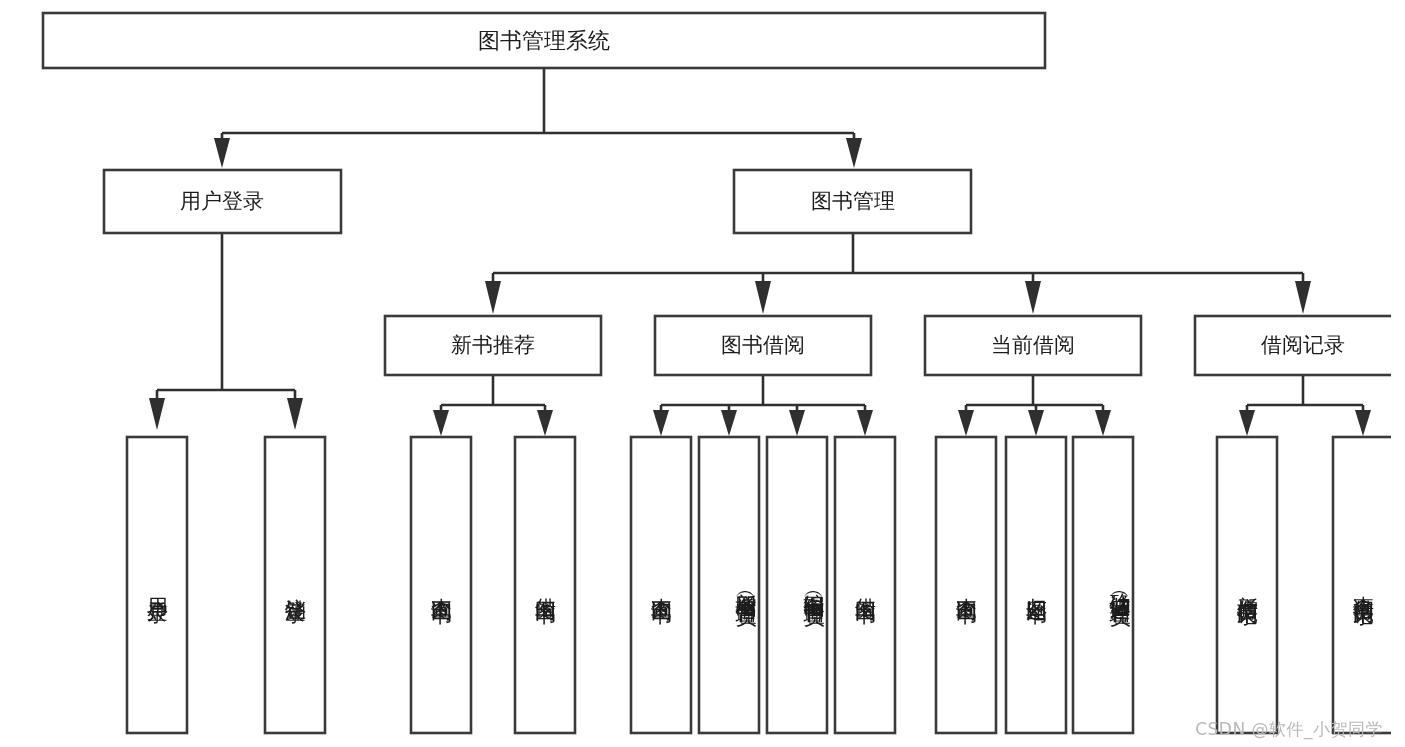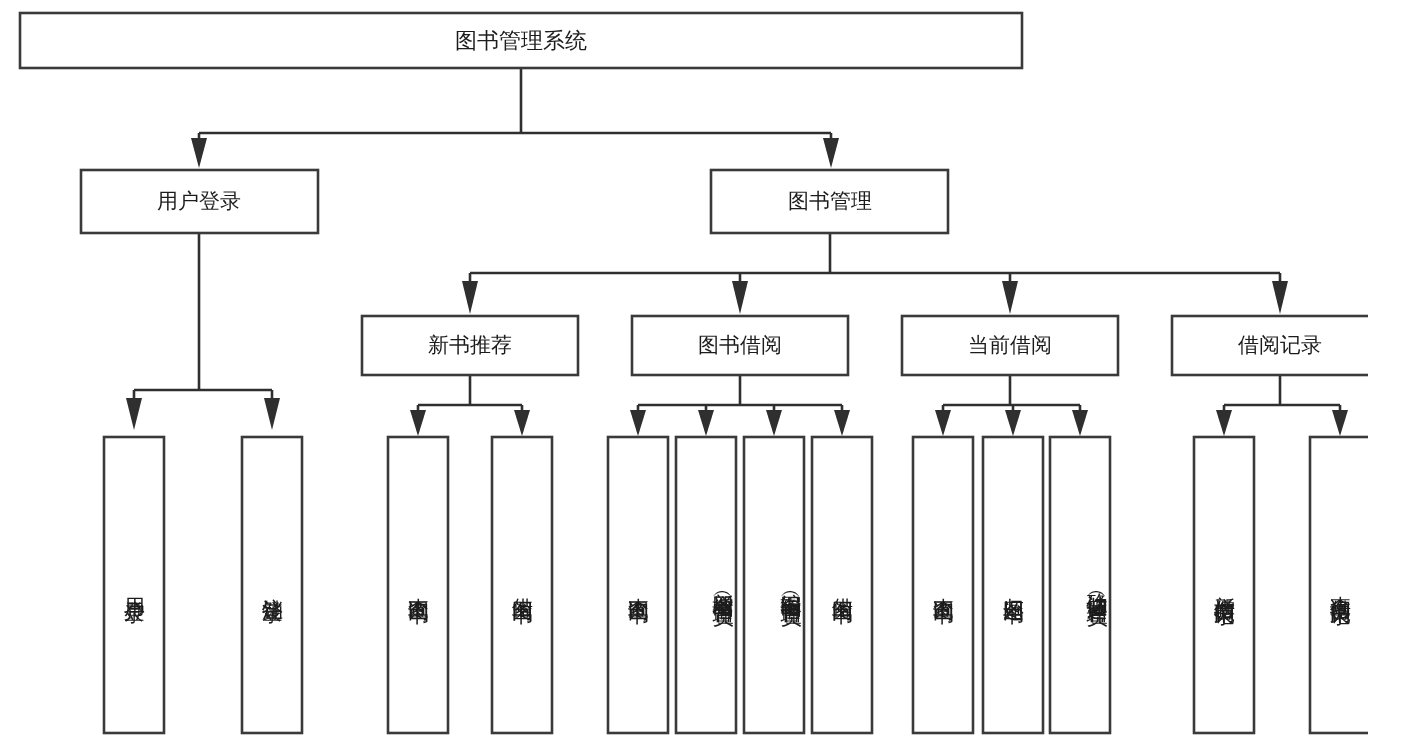--- a/index.html
+++ b/index.html
@@ -9,20 +9,21 @@
   }
   body {
     font-family: "DejaVu Sans", "Liberation Sans", sans-serif;
   }
   #diagram-root {
     position: relative;
     width: 1368px;
     height: 747px;
     background: #ffffff;
     overflow: hidden;
+    margin-left: 23px;
   }
   svg#flow {
     position: absolute;
     left: 0;
     top: 0;
     width: 1405px;
     height: 747px;
     display: block;
   }
   .node-box {
@@ -216,14 +217,15 @@
   <div class="leaf-label-wrap" style="left:608px; top:437px; width:60px; height:296px;">查询图书</div>
   <div class="leaf-label-wrap" style="left:676px; top:437px; width:60px; height:296px; align-items:flex-start;">新增图书（管理员）</div>
   <div class="leaf-label-wrap" style="left:744px; top:437px; width:60px; height:296px; align-items:flex-start;">编辑图书（管理员）</div>
   <div class="leaf-label-wrap" style="left:812px; top:437px; width:60px; height:296px;">借阅图书</div>
   <div class="leaf-label-wrap" style="left:913px; top:437px; width:60px; height:296px;">查询图书</div>
   <div class="leaf-label-wrap" style="left:983px; top:437px; width:60px; height:296px;">归还图书</div>
   <div class="leaf-label-wrap" style="left:1050px; top:437px; width:60px; height:296px; align-items:flex-start;">确认归还（管理员）</div>
   <div class="leaf-label-wrap" style="left:1194px; top:437px; width:60px; height:296px;">新增借阅记录</div>
   <div class="leaf-label-wrap" style="left:1310px; top:437px; width:60px; height:296px;">查询借阅记录</div>
 
+  <div id="watermark">CSDN @软件_小贺同学</div>
 
 </div>
 
 </body></html>

